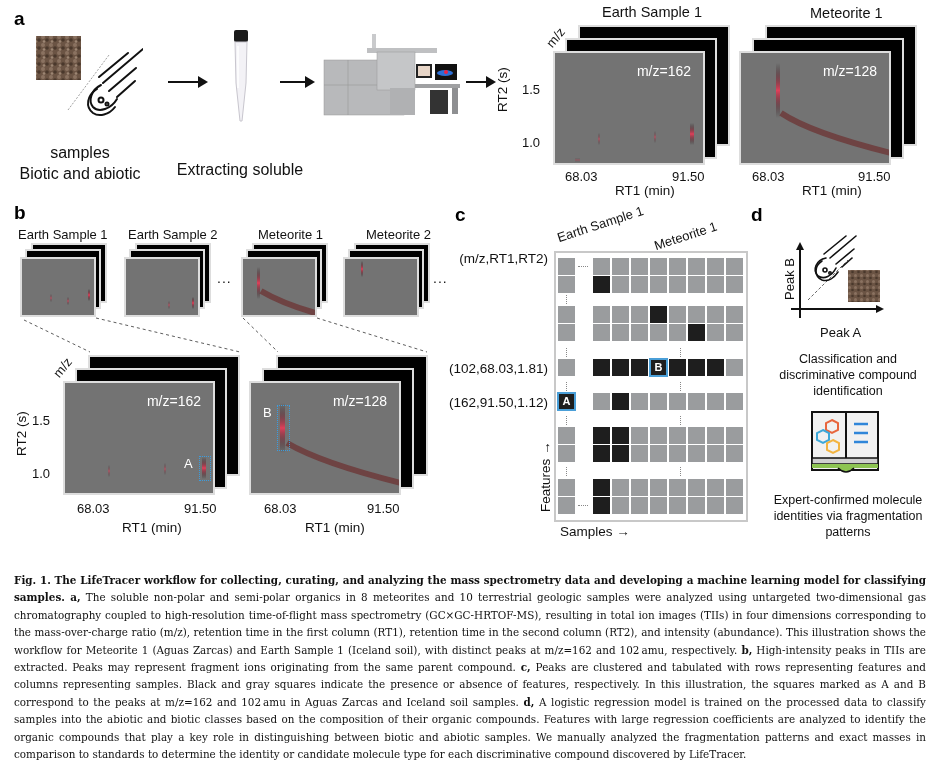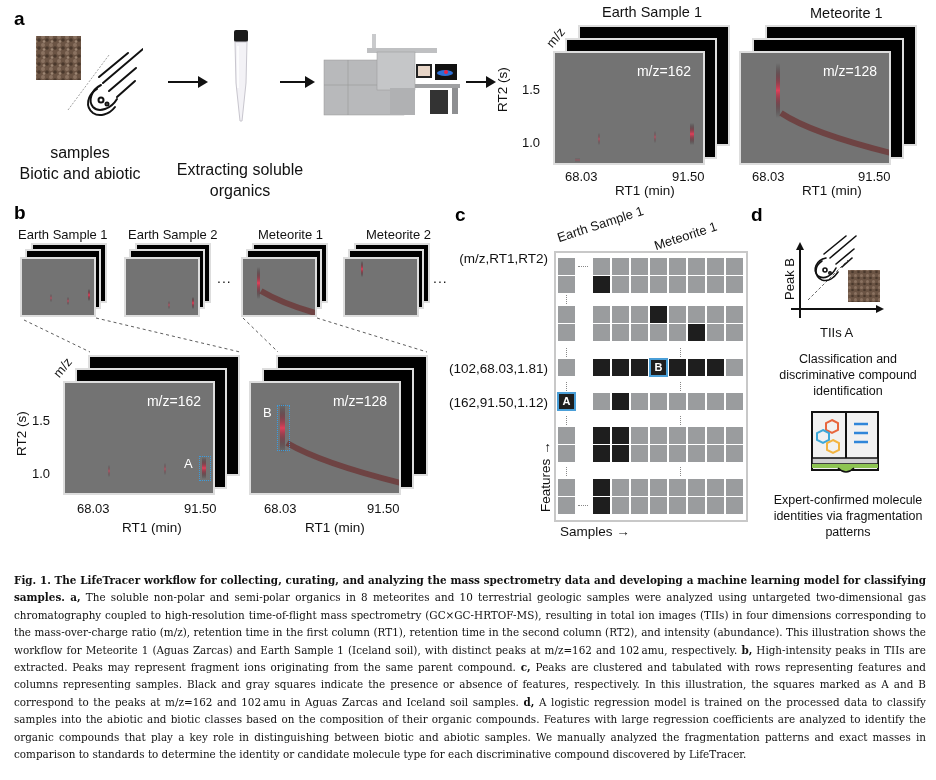--- a/index.html
+++ b/index.html
@@ -64,21 +64,20 @@
 
 <div class="abs" style="left:230px;top:28px;width:22px;height:96px;">
   <svg width="22" height="96" viewBox="0 0 22 96">
     <rect x="4" y="2" width="14" height="12" rx="2" fill="#1b1b1b"></rect>
     <path d="M5 14 L17 14 L16 55 L12 93 L10 93 L6 55 Z" fill="#f3f2f6" stroke="#c8c6ce" stroke-width="1"></path>
     <line x1="8" y1="18" x2="8" y2="60" stroke="#ffffff" stroke-width="1.5"></line>
   </svg>
 </div>
 <div class="step-label" style="left:165px;top:159px;width:150px;">
   <div>Extracting soluble</div>
-  <div>organics</div>
 </div>
 
 <div class="arrow" style="left:280px;top:81px;width:33px;"></div>
 
 <div class="abs" style="left:322px;top:30px;width:140px;height:92px;">
   <svg width="140" height="92" viewBox="0 0 140 92">
     <rect x="50" y="4" width="4" height="18" fill="#c9cacc"></rect>
     <rect x="45" y="18" width="70" height="5" fill="#bfc0c2"></rect>
     <rect x="2" y="30" width="80" height="55" fill="#b8b9bb" stroke="#999" stroke-width="0.5"></rect>
     <line x1="26" y1="30" x2="26" y2="85" stroke="#999" stroke-width="0.6"></line>
@@ -420,21 +419,21 @@
       <line x1="54" y1="49" x2="64" y2="40"></line>
       <line x1="36" y1="36" x2="58" y2="18"></line>
       <path d="M38 40 C28 42 24 52 30 58 C36 62 44 58 48 50"></path>
       <path d="M34 43 C26 48 26 58 34 62 C40 64 46 60 50 54"></path>
       <circle cx="37" cy="52" r="2"></circle>
       <circle cx="42" cy="55" r="1.2"></circle>
     </g>
   </svg>
 </div>
 <div class="axis-title" style="left:782px;top:300px;transform:rotate(-90deg);transform-origin:left top;font-size:13px;"><span>Peak B</span></div>
-<div class="axis-title" style="left:820px;top:325px;font-size:13px;">TIIs A</div>
+<div class="axis-title" style="left:820px;top:325px;font-size:13px;">Peak A</div>
 
 <div class="abs" style="left:760px;top:351px;width:176px;text-align:center;font-size:12.5px;line-height:16px;">
   <div>Classification and</div>
   <div>discriminative compound</div>
   <div>identification</div>
 </div>
 
 <div class="abs" style="left:810px;top:410px;width:72px;height:70px;">
   <svg width="72" height="70" viewBox="0 0 72 70">
     <rect x="2" y="2" width="66" height="58" fill="#f1f1f1" stroke="#111" stroke-width="2"></rect>

